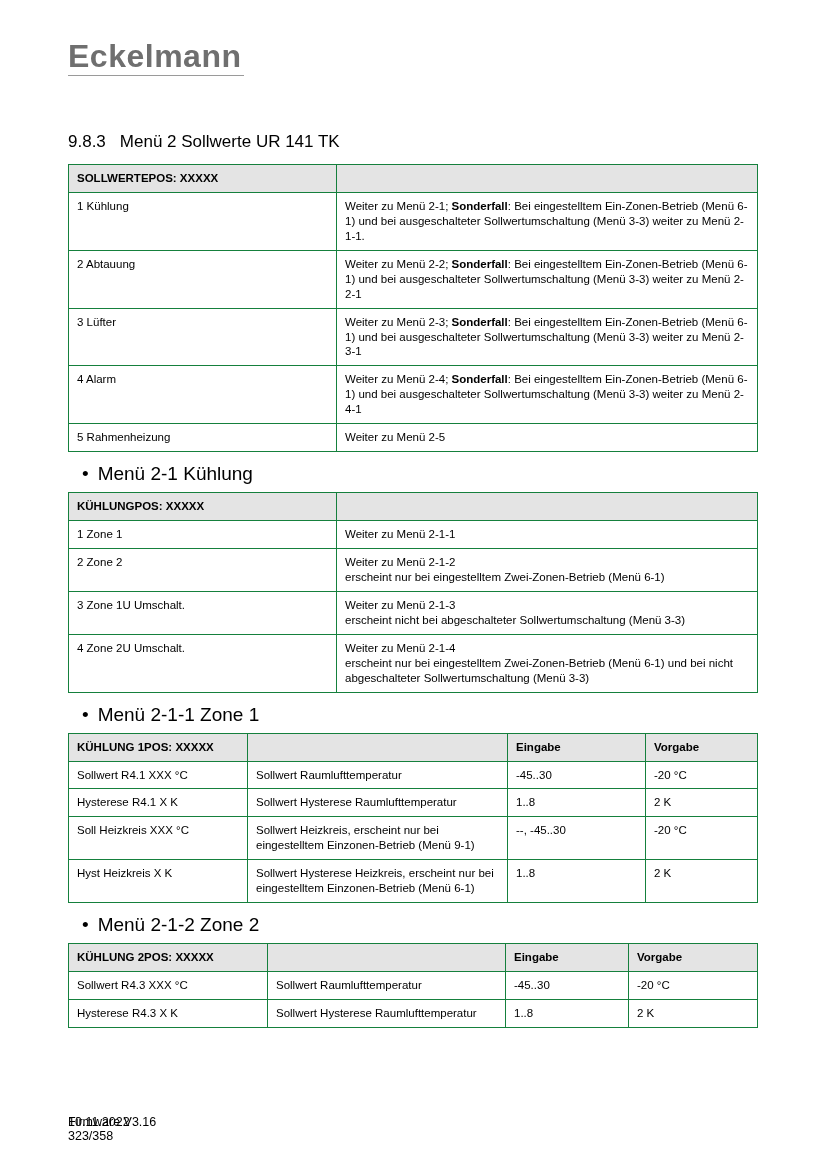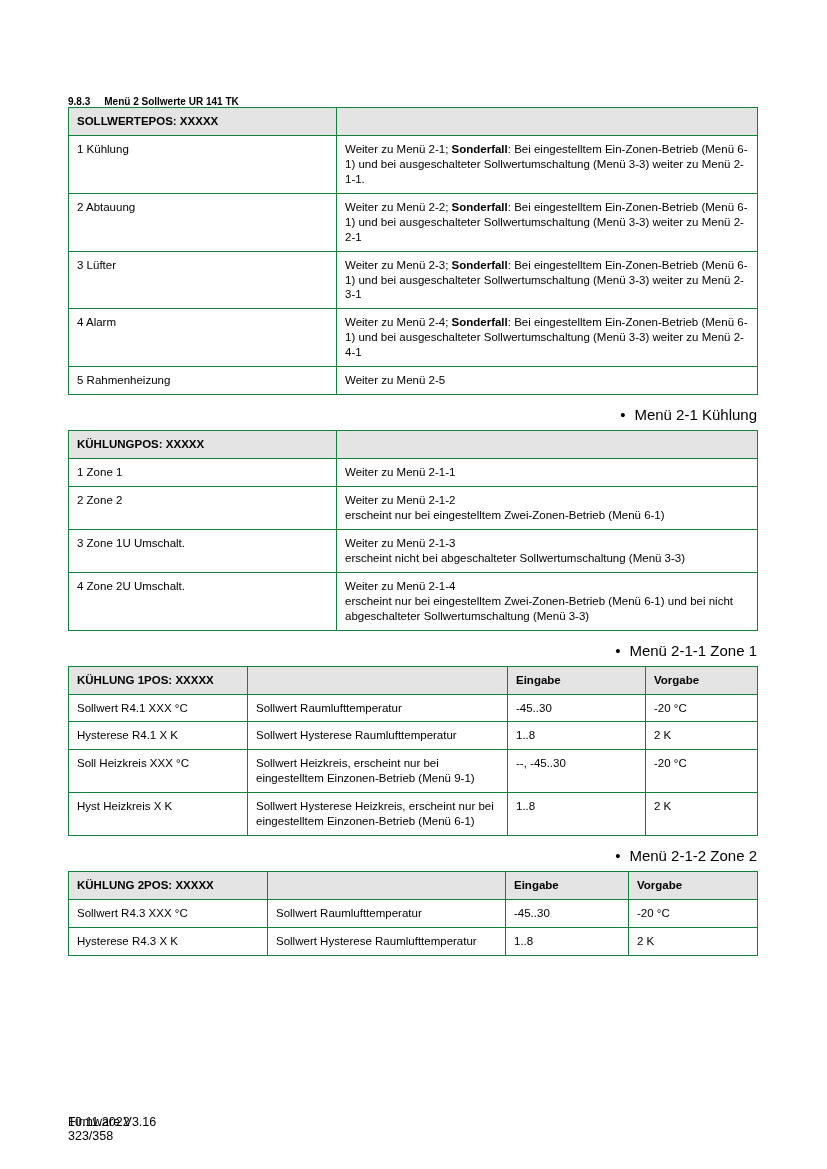--- a/index.html
+++ b/index.html
@@ -23,22 +23,23 @@
     color: #6f6f6f;
     letter-spacing: 0.5px;
     line-height: 1;
     display: inline-block;
   }
   .logo-rule { width: 176px; height: 1px; background: #9a9a9a; margin-top: 3px; }
 
   
   .section-heading {
     margin-top: 56px;
-    font-size: 10px;
-    font-weight: bold;
+    margin-bottom: 12px;
+    font-size: 17px;
+    font-weight: normal;
   }
   .section-heading .num { margin-right: 14px; }
 
   
   table {
     width: 689px;
     border-collapse: collapse;
     table-layout: fixed;
     font-size: 11.5px;
     line-height: 1.3;
@@ -52,22 +53,21 @@
   }
   tr.head-row td {
     background: #e4e4e4;
     font-weight: bold;
   }
   b { font-weight: bold; }
 
   
   .bullet-line {
     margin: 11px 0 7px 14px;
-    font-size: 15px;
-    text-align: right;
+    font-size: 19px;
   }
   .bullet-line::before { content: "•"; margin-right: 9px; }
 
   .gap-after-table { margin-bottom: 2px; }
 
   
   .footer {
     position: absolute;
     left: 68px;
     right: 70px;
@@ -79,20 +79,24 @@
     flex-direction: column;
   }
   .footer .center { position: absolute; left: 0; right: 0; text-align: left; }
 </style>
 </head>
 <body>
 
 <div class="page">
   <div class="content">
 
+    <div class="logo-wrap">
+      <span class="logo">Eckelmann</span>
+      <div class="logo-rule"></div>
+    </div>
 
     <div class="section-heading">
       <span class="num">9.8.3</span><span>Menü 2 Sollwerte UR 141 TK</span>
     </div>
 
     <table class="gap-after-table">
       <colgroup>
           <col style="width:268px">
           <col style="width:421px">
         </colgroup>

